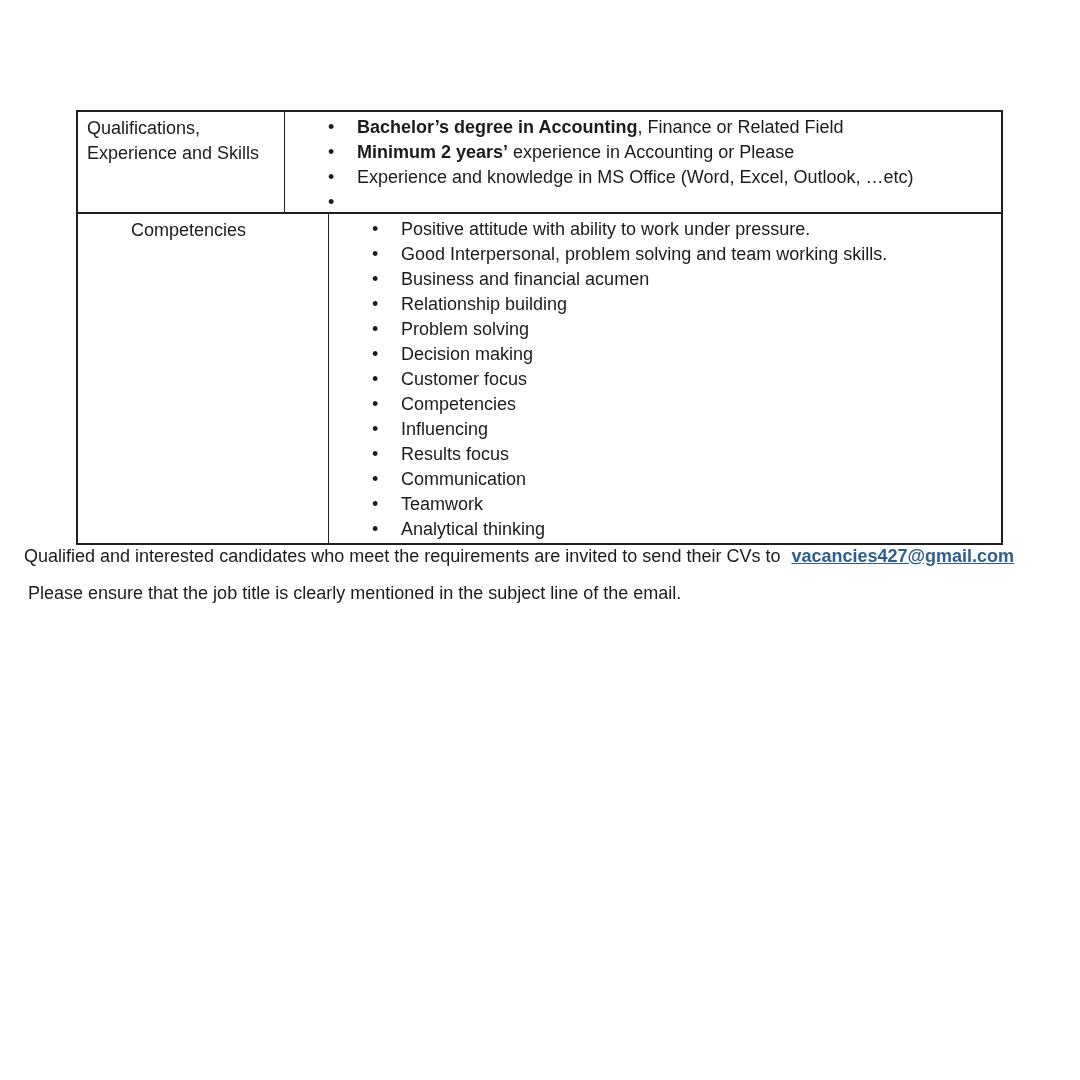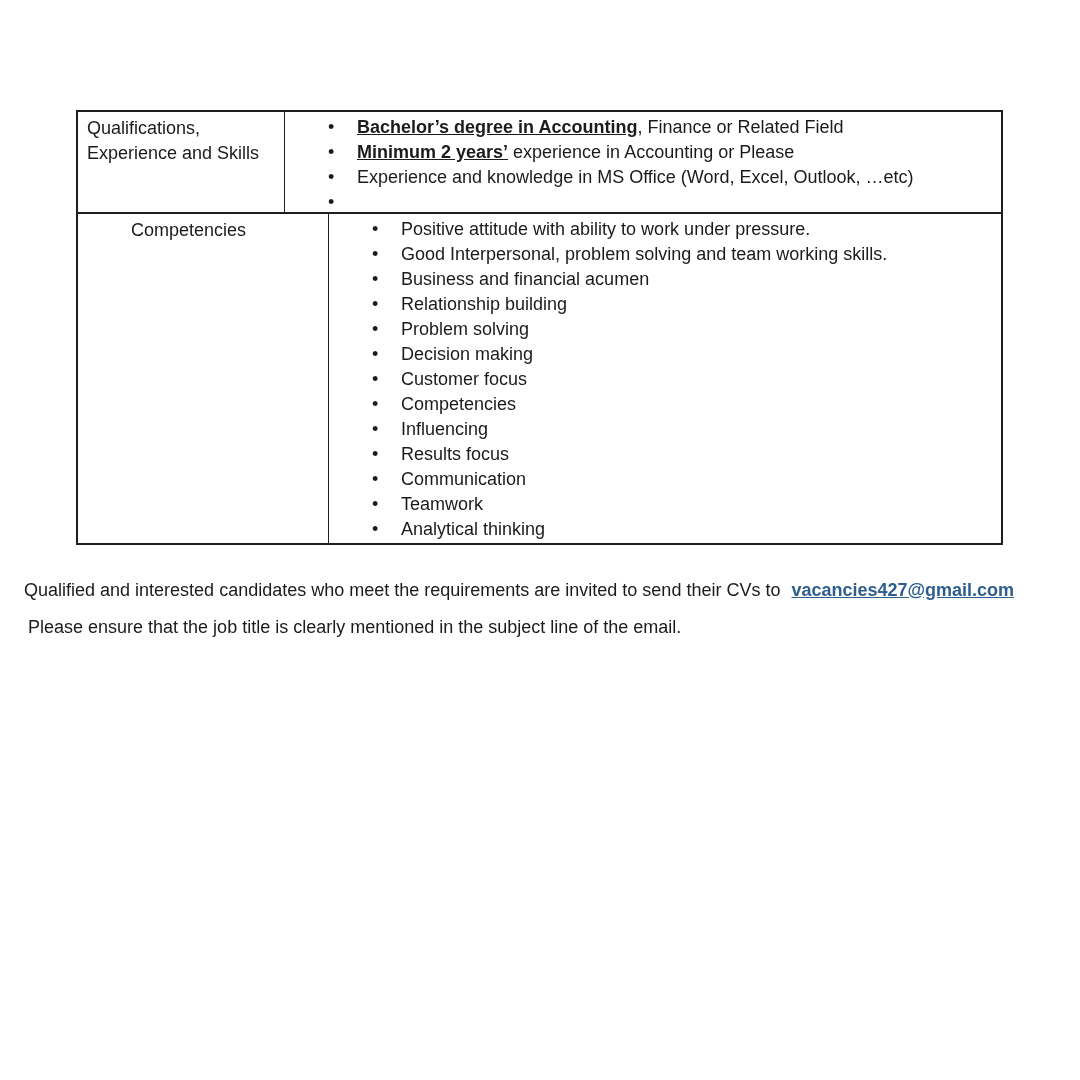--- a/index.html
+++ b/index.html
@@ -34,22 +34,22 @@
     line-height: 25px;
     white-space: pre-line;
   }
   .cell-content {
     flex: 1;
     padding: 3px 8px 0 43px;
     box-sizing: border-box;
   }
   .bullet { display: flex; line-height: 25px; }
   .dot { width: 29px; flex-shrink: 0; }
-  .btext b { font-weight: bold; text-decoration: underline; }
-  .footer { position: absolute; left: 24px; top: 578px; width: 1030px; }
+  .btext b { font-weight: bold; }
+  .footer { position: absolute; left: 24px; top: 544px; width: 1030px; }
   .cta { margin: 0; line-height: 25px; }
   .note { margin: 12px 0 0 4px; line-height: 25px; }
   .email {
     font-weight: bold;
     color: #2e5e8e;
     text-decoration: underline;
     margin-left: 6px;
     cursor: pointer;
   }
 </style>

